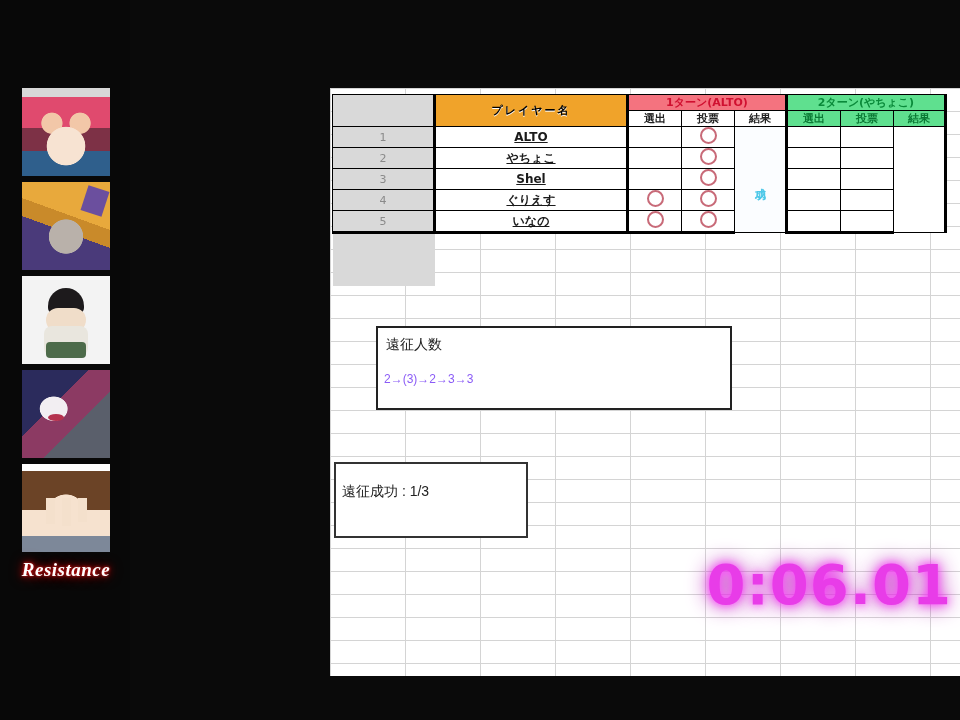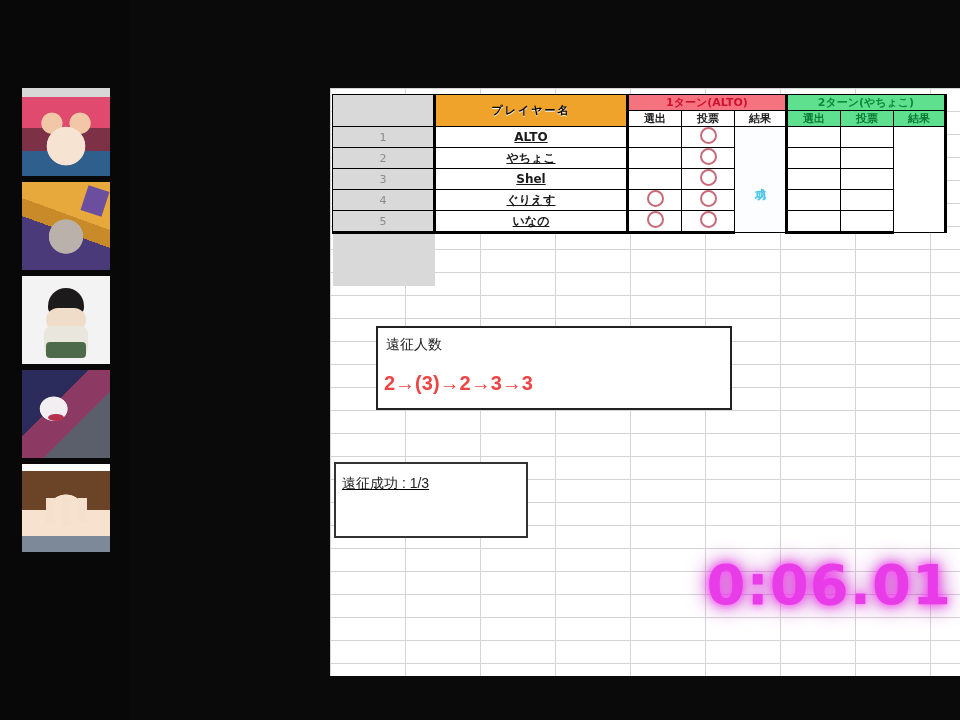--- a/index.html
+++ b/index.html
@@ -83,24 +83,24 @@
      text-orientation:upright;letter-spacing:1px;line-height:1;background:#fbfdff !important;}
   .blankrow td{height:52px;}
   .heavyL{border-left:3px solid #000 !important;}
   .heavyR{border-right:3px solid #000 !important;}
   .heavyB{border-bottom:3px solid #000 !important;}
   .nb{border:none !important;background:transparent !important;}
 
   
   #expbox{position:absolute;left:4px;top:238px;width:352px;height:80px;border:2px solid #222;background:#fff;margin-left:42px;}
   #expbox .t1{position:absolute;left:8px;top:8px;font-size:14px;color:#222;}
-  #expbox .t2{position:absolute;left:6px;top:44px;font-size:20px;color:#ef4444;letter-spacing:0px;font-weight:bold;}
-
-  
-  #statbox{position:absolute;left:4px;top:374px;width:194px;height:76px;border:2px solid #333;background:#fff;padding:8px 0 0 6px;box-sizing:border-box;text-decoration:underline;}
+  #expbox .t2{position:absolute;left:6px;top:44px;font-size:12px;color:#8b5cf6;letter-spacing:0px;}
+
+  
+  #statbox{position:absolute;left:4px;top:374px;width:194px;height:76px;border:2px solid #333;background:#fff;padding:16px 0 0 6px;box-sizing:border-box;}
   #statbox div{font-size:14px;color:#222;line-height:23px;white-space:nowrap;}
 
   
   #timer{position:absolute;right:8px;top:552px;font-size:56px;font-weight:bold;color:#e83ce8;
      font-family:"DejaVu Sans","Liberation Sans",sans-serif;letter-spacing:1px;
      text-shadow:0 0 10px #ff3bff,0 0 22px #b012b0;}
 </style>
 </head>
 <body>
 
@@ -127,20 +127,21 @@
       <div class="mouth"></div>
     </div>
     <div class="avatar av5" style="top:464px">
       <div class="art"></div>
       <div class="h1"></div>
       <div class="h2"></div>
       <div class="h3"></div>
     </div>
 
     <div id="gametitle">
+      <div class="l1">Resistance</div>
     </div>
   </div>
 
   <div id="sheet">
     <div id="gridbg"></div>
 
     <table id="maintbl" class="tbl">
       <tbody>
           <tr>
         <td class="c-idx" rowspan="2"></td>

